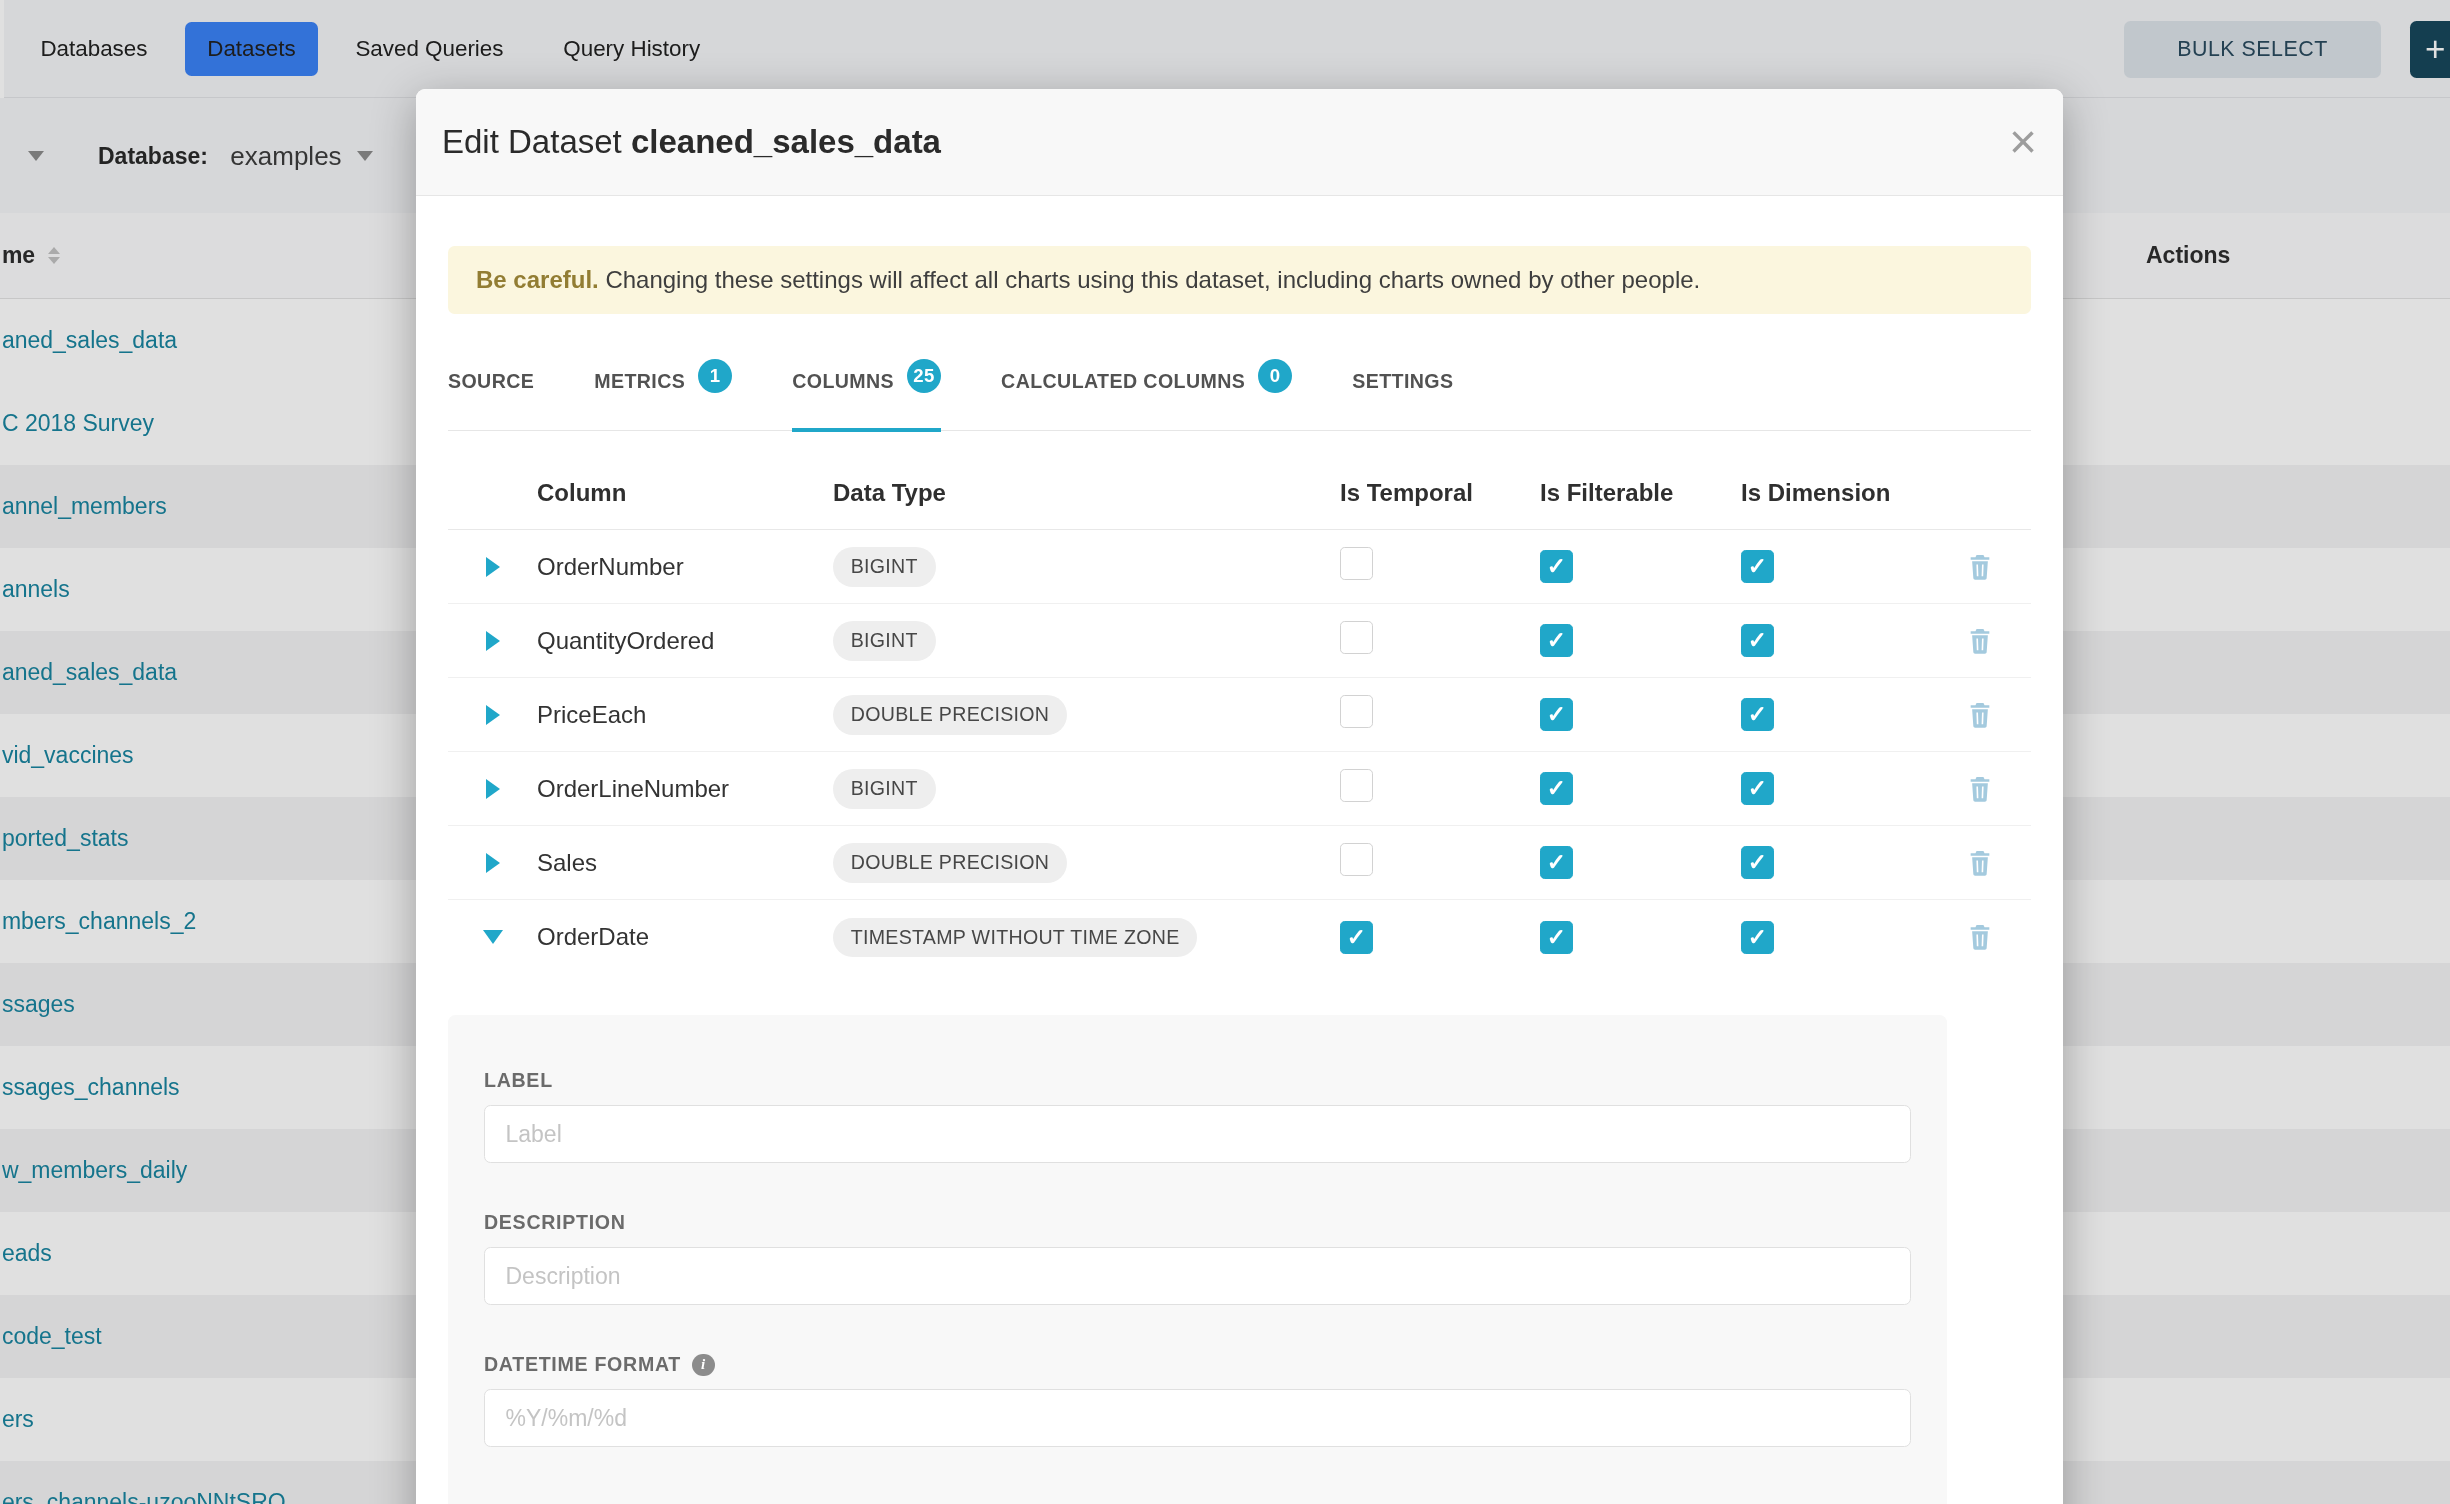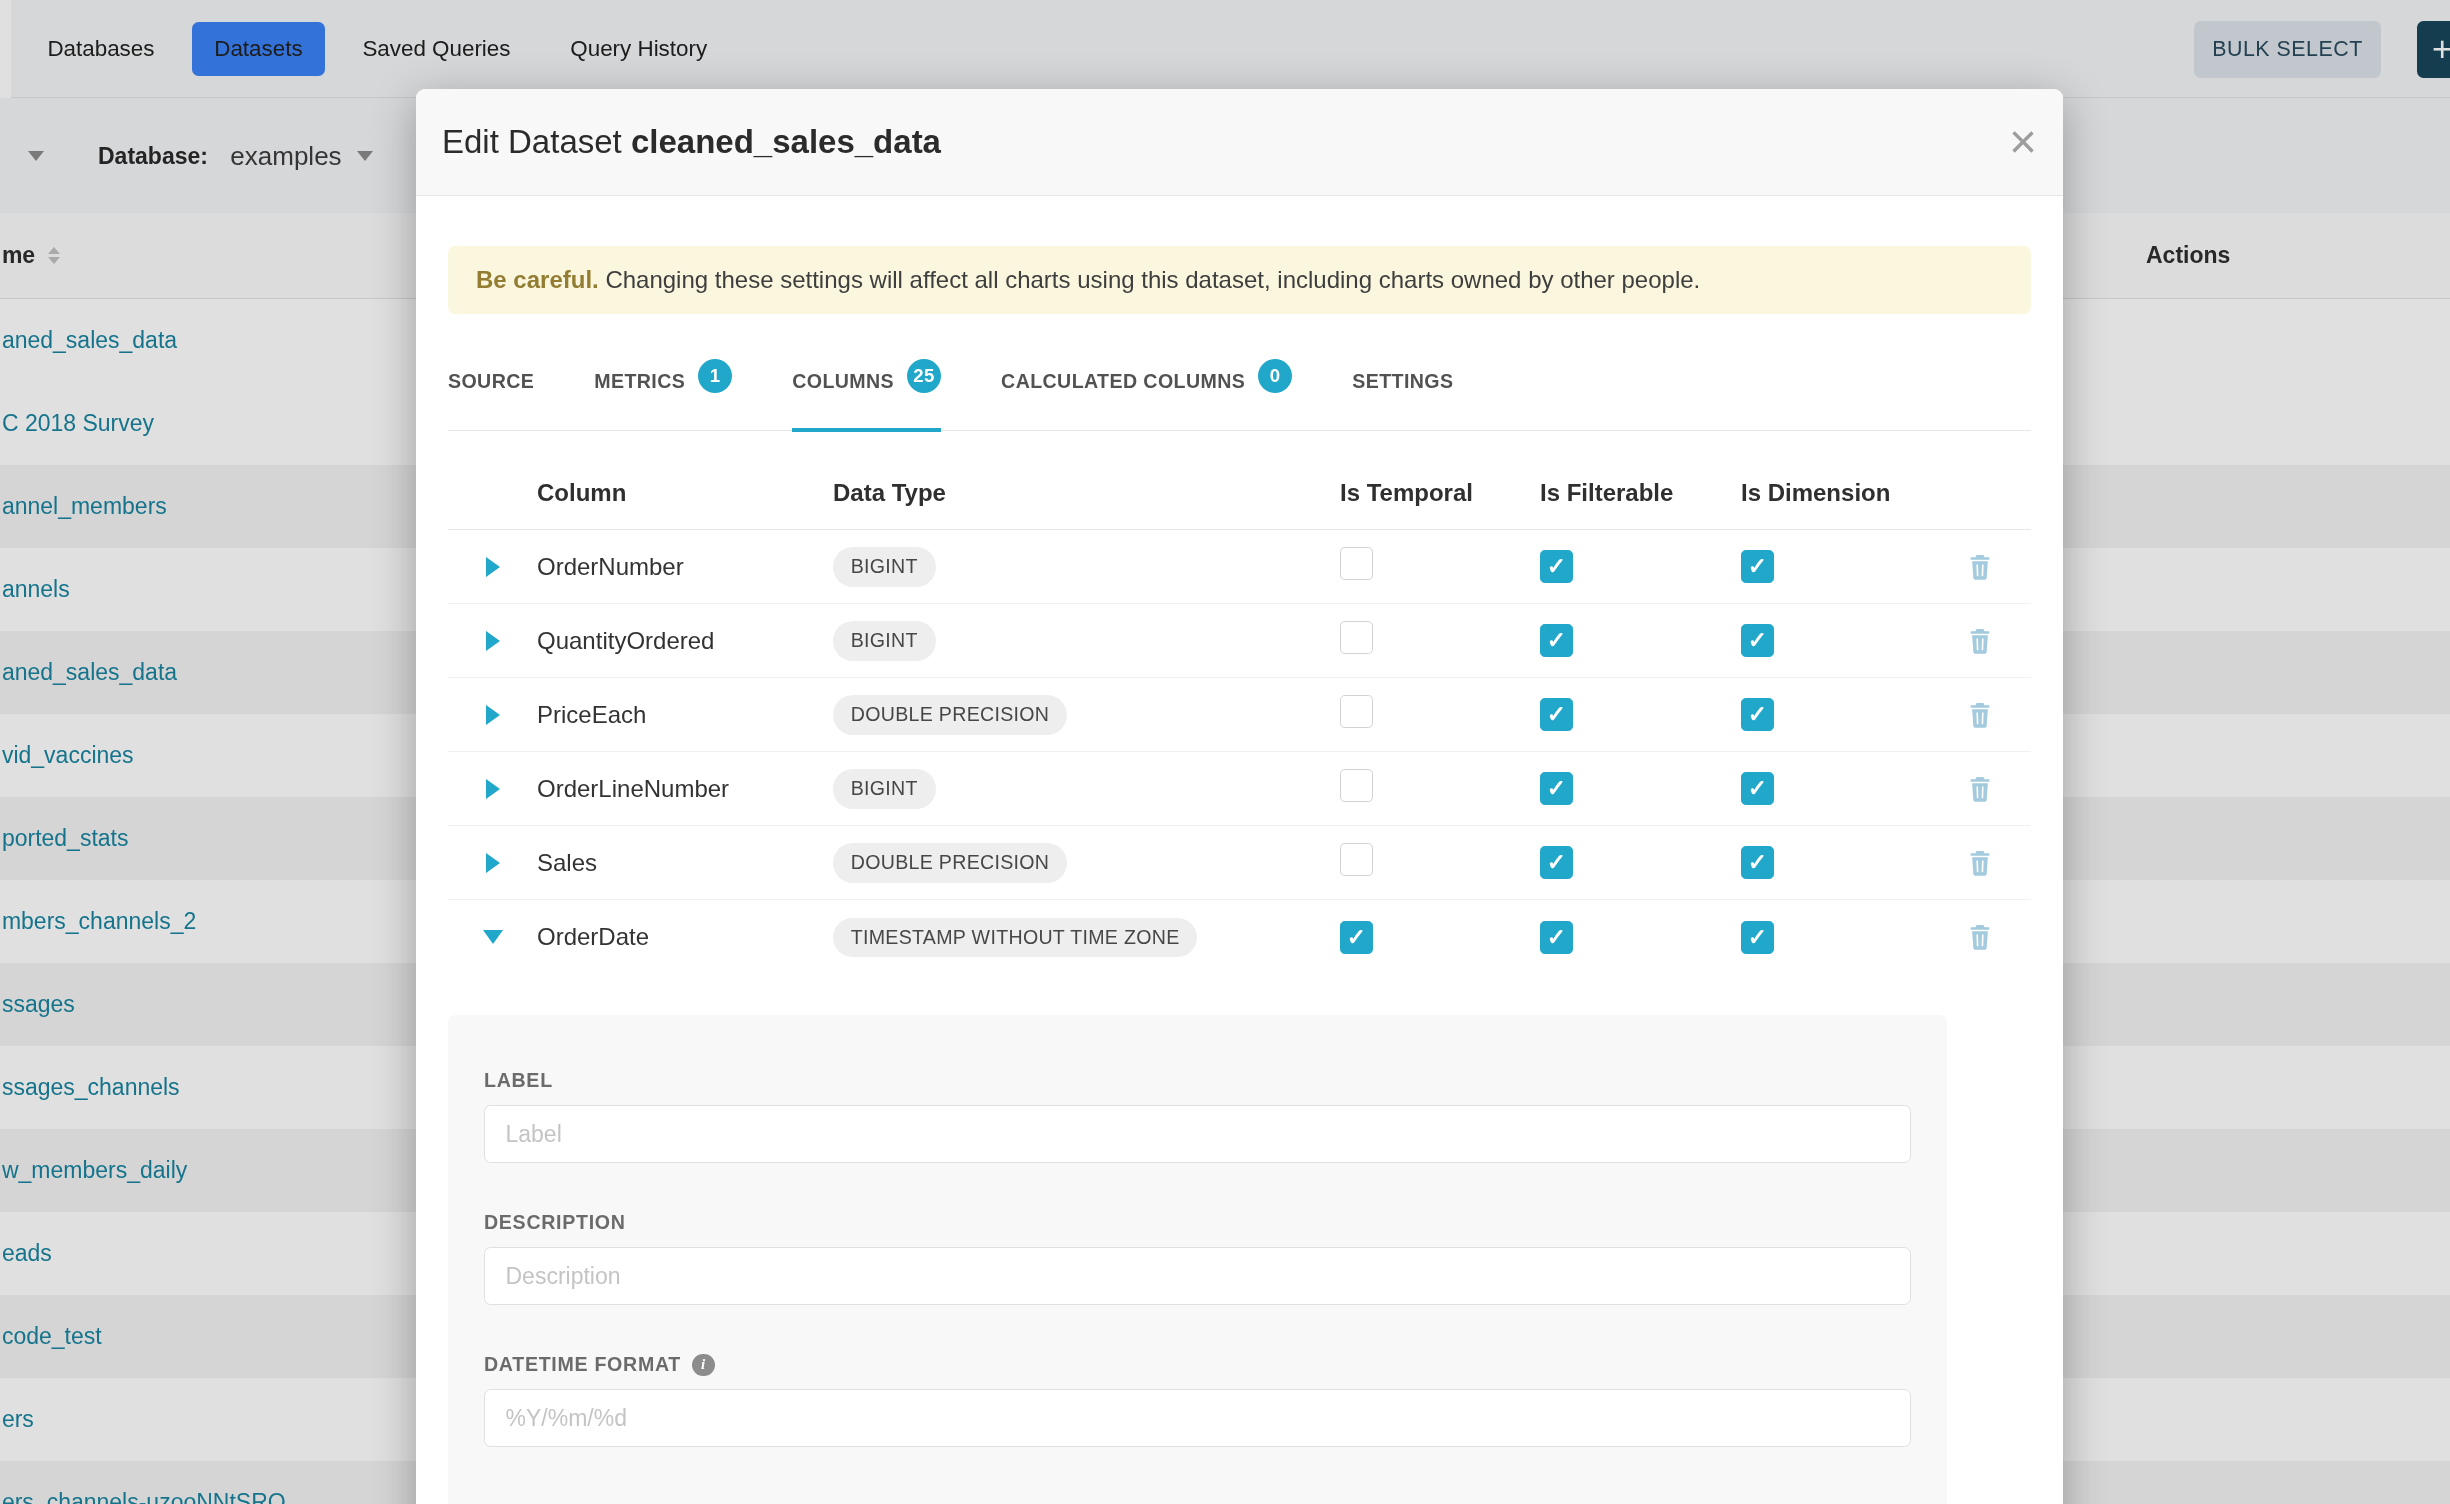--- a/index.html
+++ b/index.html
@@ -12,32 +12,32 @@
   }
   *{box-sizing:border-box;}
   html,body{margin:0;padding:0;width:2450px;height:1505px;}
   body{
     position:relative;overflow:hidden;background:#fff;
     font-family:"Liberation Sans",sans-serif;color:#262626;
   }
 
   
   .navbar{
-    position:absolute;top:0;left:11px;right:0;height:98px;
+    position:absolute;top:0;left:4px;right:0;height:98px;
     background:#f4f5f7;border-bottom:0.9px solid #e2e3e6;
     display:flex;align-items:center;z-index:1;
   }
   .nav-tabs{display:flex;align-items:center;margin-left:14px;}
   .nav-tab{
     font-size:22.4px;color:#222;padding:14px 22.4px;margin-right:15px;
     border-radius:6.5px;white-space:nowrap;cursor:default;
   }
   .nav-tab.active{background:#3b82f6;}
   .bulk-select-btn{
-    position:absolute;right:69px;top:20.5px;height:57px;width:187px;
+    position:absolute;right:69px;top:20.5px;height:57px;width:257px;
     background:#dce3e9;color:#294a5e;border:none;border-radius:6.5px;
     font-family:inherit;font-size:21.4px;font-weight:500;letter-spacing:0.5px;
   }
   .add-btn{
     position:absolute;left:2406px;top:20.5px;height:57px;width:89px;
     background:var(--add-button-bg);color:#fff;border:none;border-radius:6.5px;
     font-size:35px;font-weight:400;text-align:left;padding-left:15px;line-height:54px;
   }
 
   

